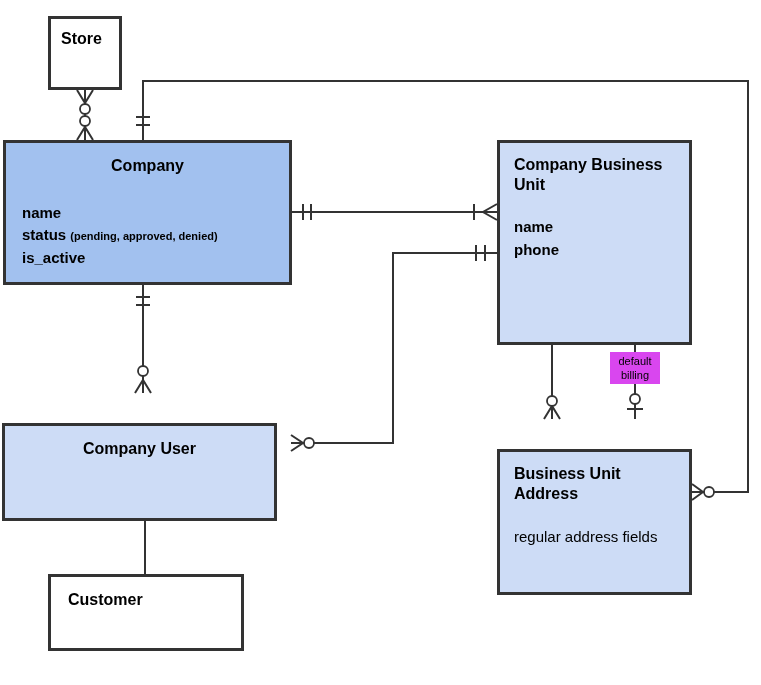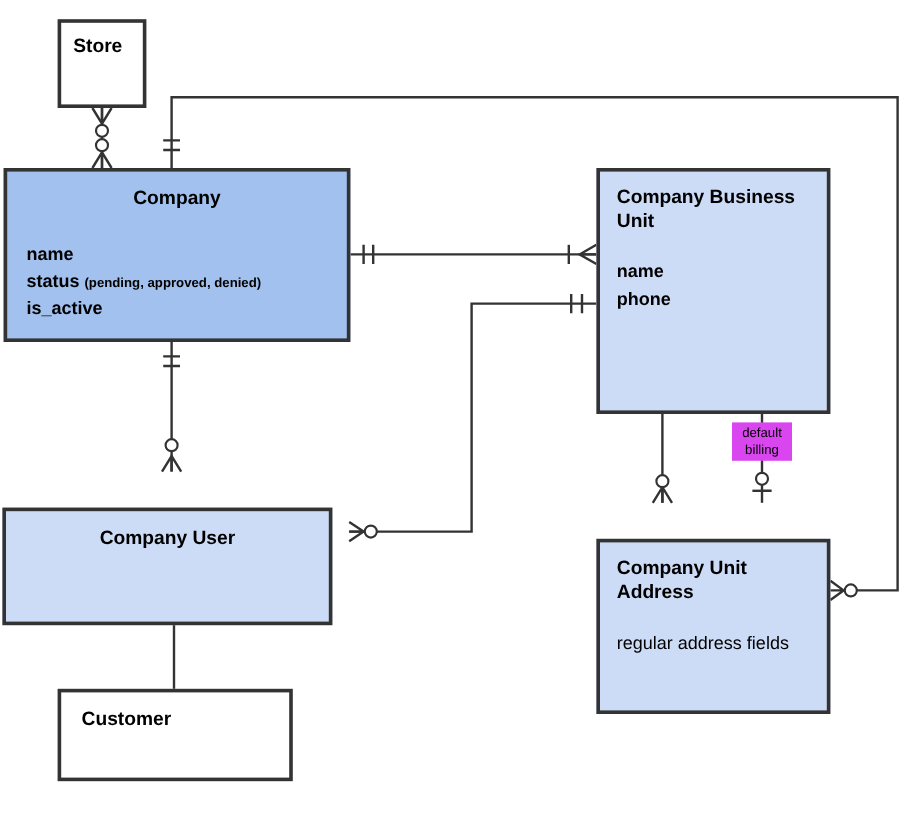--- a/index.html
+++ b/index.html
@@ -113,21 +113,21 @@
       <div class="field">name</div>
       <div class="field">phone</div>
     </div>
   </div>
 
   <div class="entity wide fill-light" style="left:2px;top:393px;width:275px;height:98px;">
     <div class="title">Company User</div>
   </div>
 
   <div class="entity fill-light" style="left:497px;top:419px;width:195px;height:146px;">
-    <div class="title">Company Unit Address</div>
+    <div class="title">Business Unit Address</div>
     <div class="note">regular address fields</div>
   </div>
 
   <div class="entity fill-plain" style="left:48px;top:574px;width:196px;height:77px;">
     <div class="title" style="padding:13px 0 0 17px;">Customer</div>
   </div>
 
   <div class="line-label" style="left:610px;top:352px;width:50px;">default billing</div>
 
 </div>

